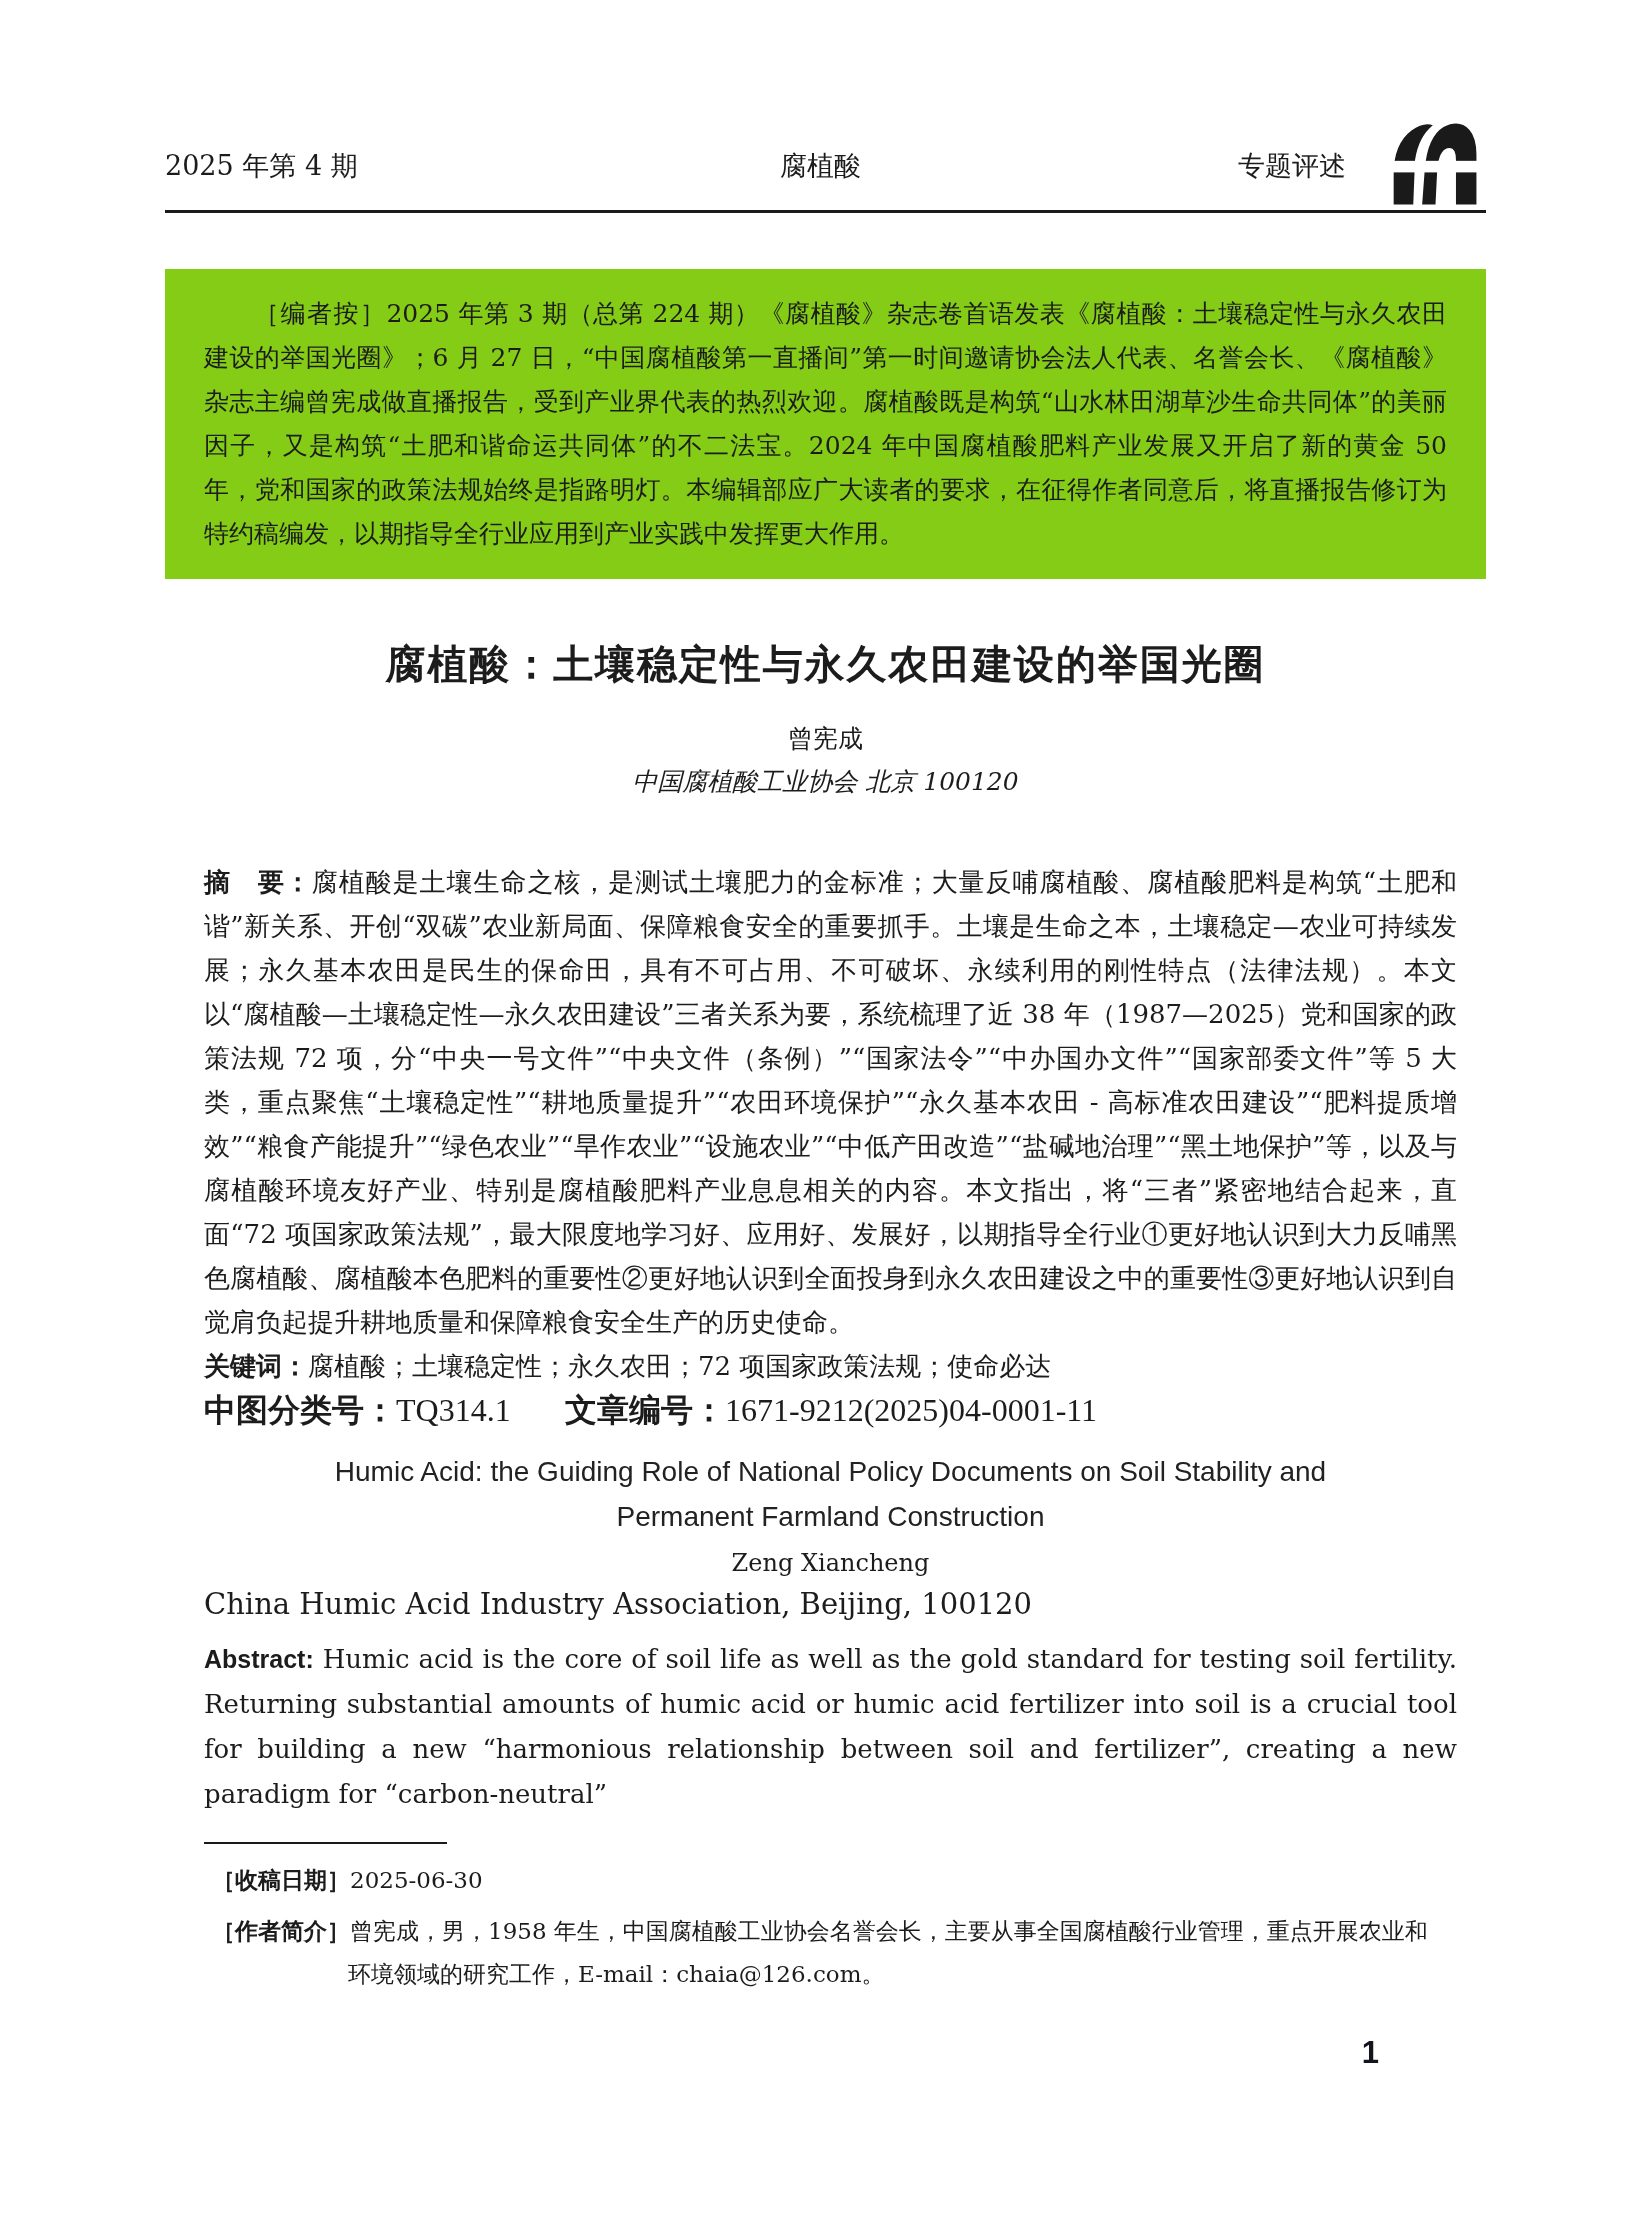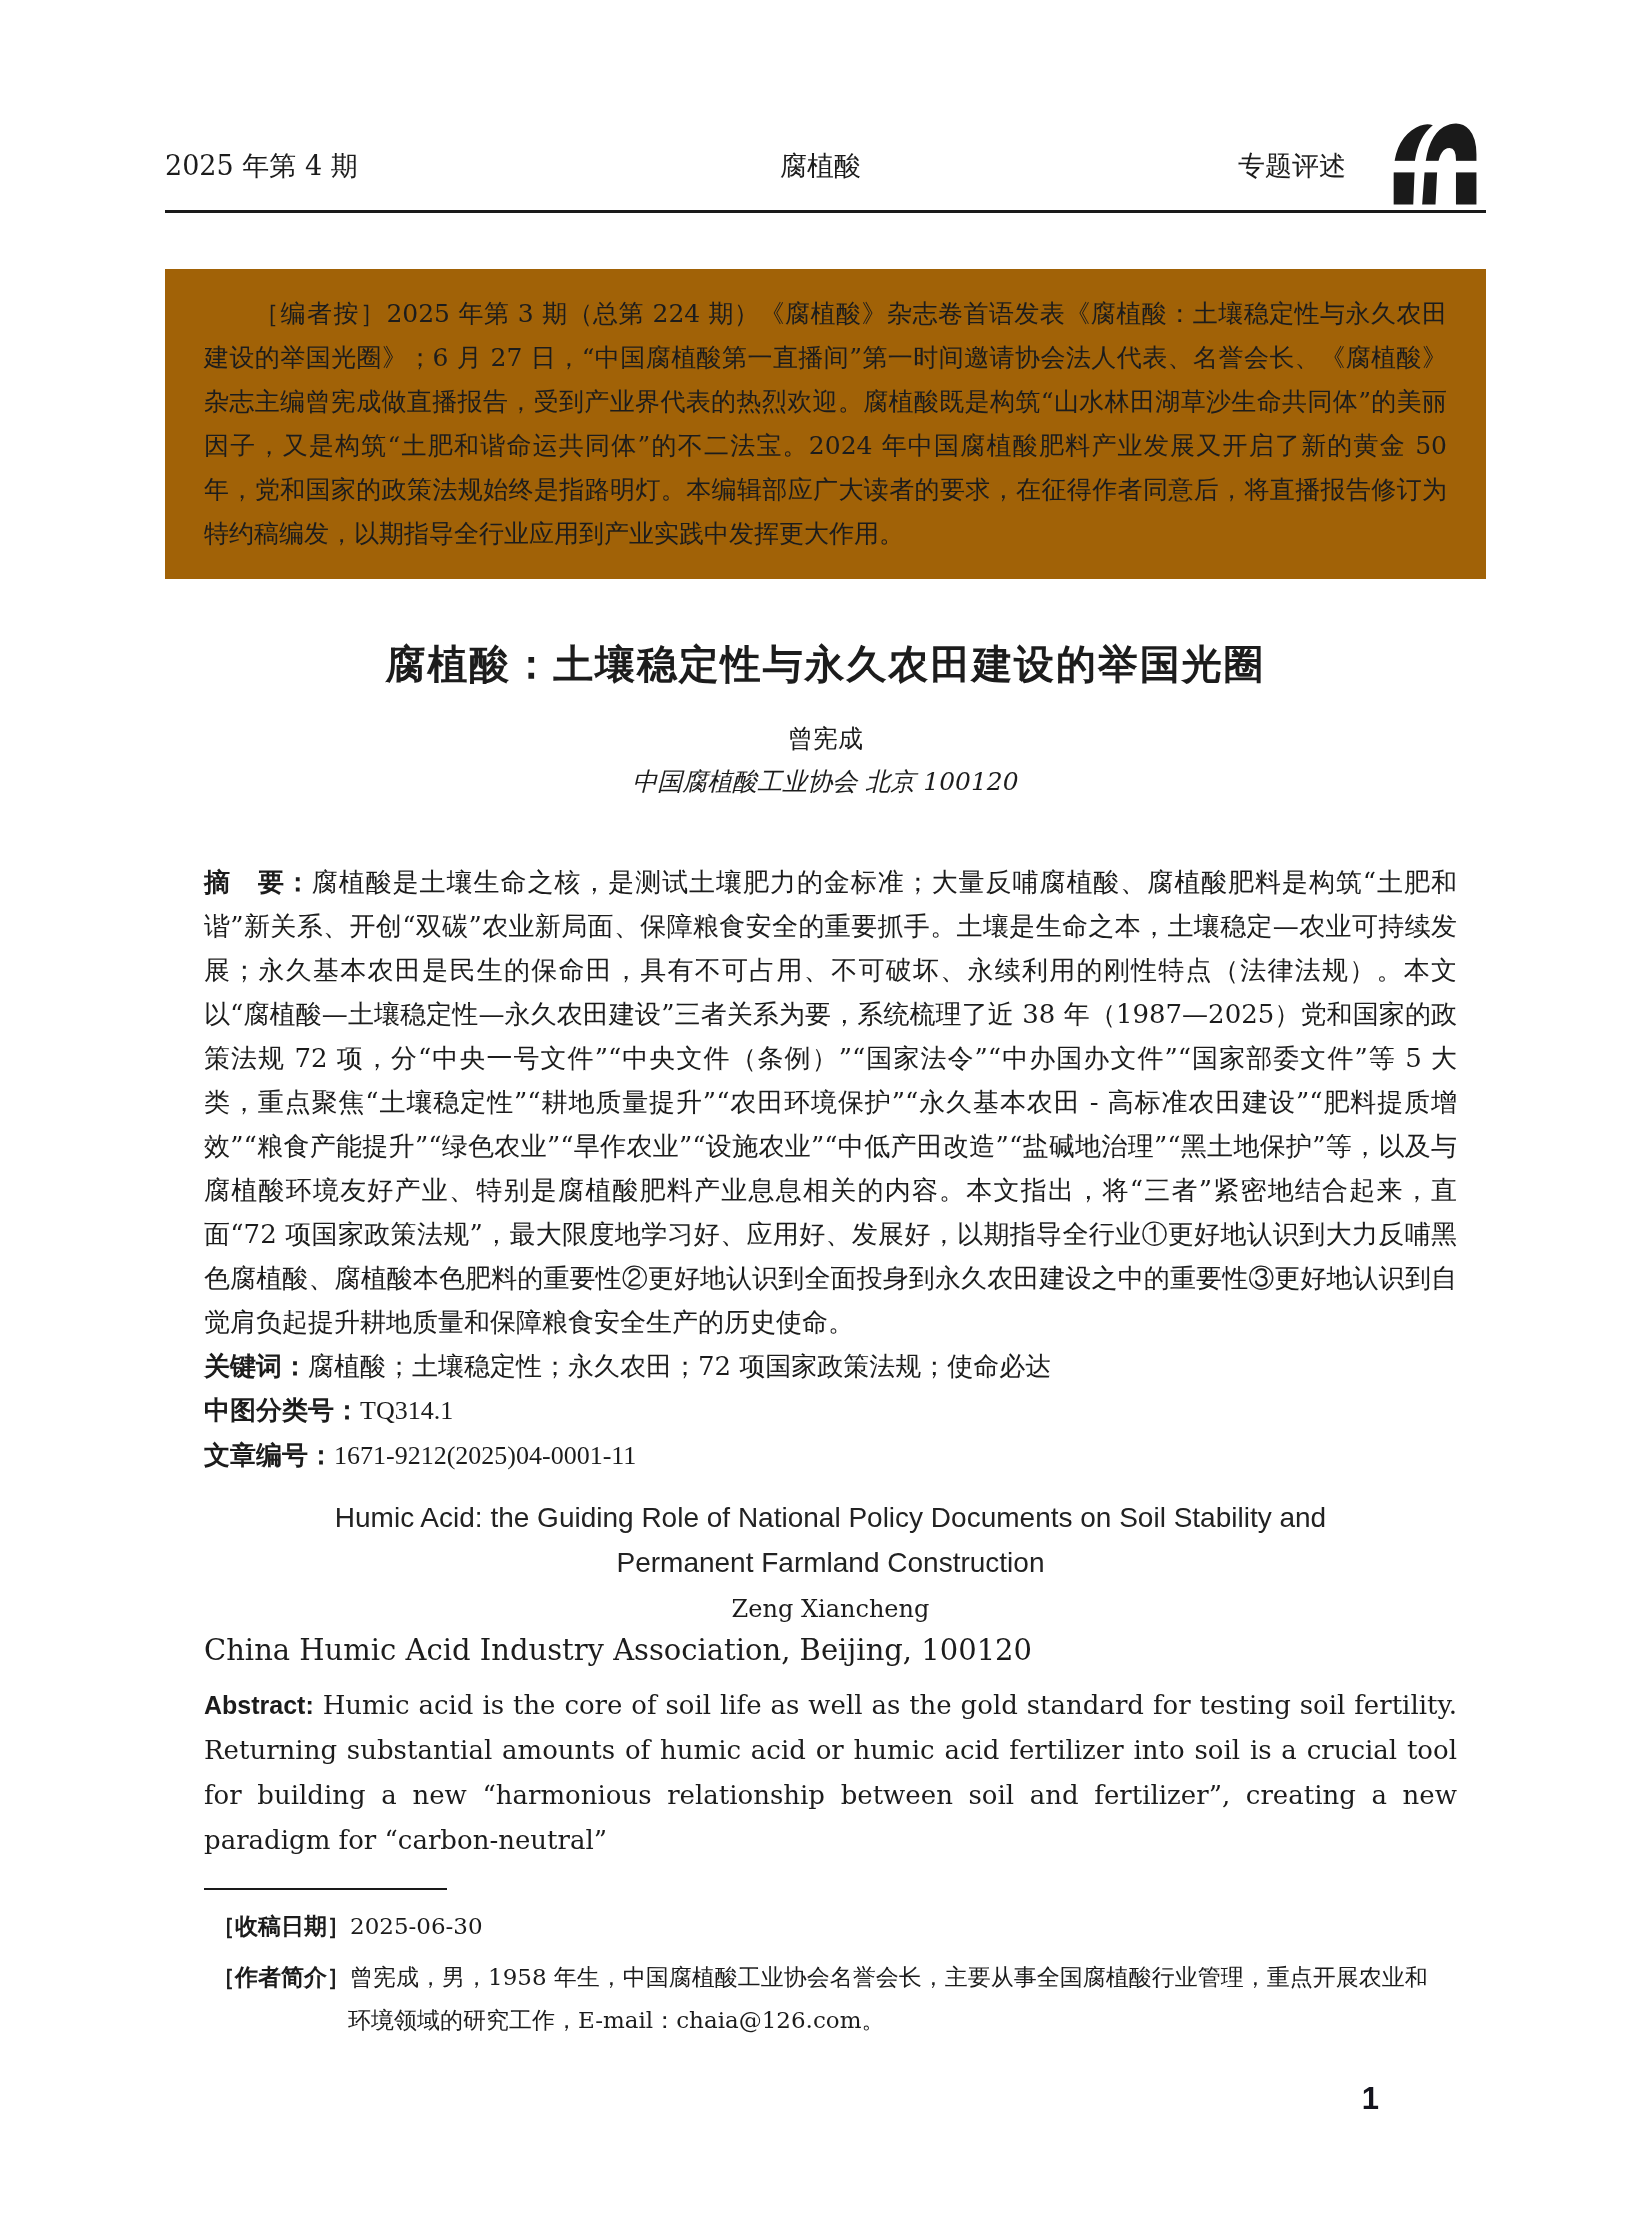--- a/index.html
+++ b/index.html
@@ -14,21 +14,21 @@
   
   .header{padding-top:144px;display:flex;align-items:flex-end;justify-content:space-between;height:39px;}
   .header .h-left,.header .h-center,.header .h-right{font-size:27px;line-height:35px;}
   .header .h-center{position:absolute;left:0;right:10px;text-align:center;}
   .header .h-right{display:flex;align-items:flex-end;gap:39px;z-index:1;}
   .logo{width:101px;height:89px;margin-bottom:-25px;}
   .header-rule{margin-top:27px;border:none;border-top:3.9px solid #1a1a1a;height:0;}
 
   
   .editor-note{
-    margin-top:56px;background:#a16207;padding:23px 39px;
+    margin-top:56px;background:#84cc16;padding:23px 39px;
     font-size:25px;line-height:44px;text-align:justify;
   }
   .editor-note p{margin:0;text-indent:2em;}
   .editor-note .en-label{letter-spacing:1px;}
 
   
   .cn-title{
     margin-top:58px;text-align:center;font-size:40px;line-height:54px;font-weight:bold;
     font-family:"Liberation Sans","DejaVu Sans",sans-serif;letter-spacing:1.9px;
   }
@@ -36,21 +36,21 @@
   .cn-affil{margin-top:5.8px;text-align:center;font-size:25px;line-height:37px;font-style:italic;}
 
   
   .main-col{padding:0 29px 0 39px;}
 
   .cn-abstract{margin-top:60px;font-size:26px;line-height:44px;text-align:justify;}
   .cn-abstract p{margin:0;}
   .bold-hei{font-weight:bold;font-family:"Liberation Sans","DejaVu Sans",sans-serif;}
   .kw-line{font-size:26px;line-height:44px;}
 
-  .meta-row{display:flex;font-size:26px;line-height:44px;flex-direction:column;}
+  .meta-row{display:flex;font-size:32px;line-height:44px;}
   .meta-col1{width:361px;flex:0 0 auto;}
   .meta-val{font-family:"Liberation Serif","DejaVu Serif",serif;}
 
   
   .en-title{
     margin-top:17.5px;text-align:center;font-size:28px;line-height:45px;
     font-family:"Liberation Sans","DejaVu Sans",sans-serif;color:#222;
   }
   .en-author{margin-top:3.9px;text-align:center;font-size:24px;line-height:41px;}
   .en-affil{text-align:left;font-size:29px;line-height:41px;}

